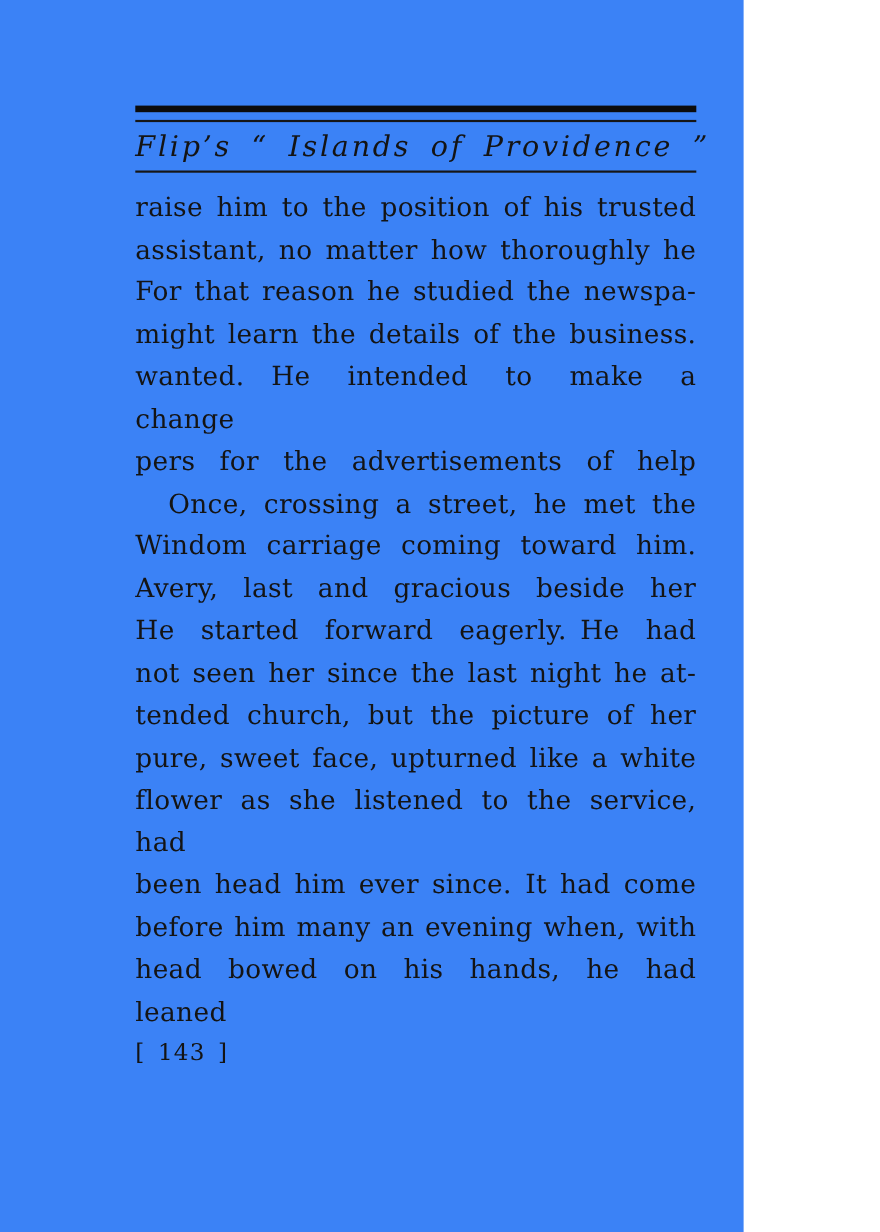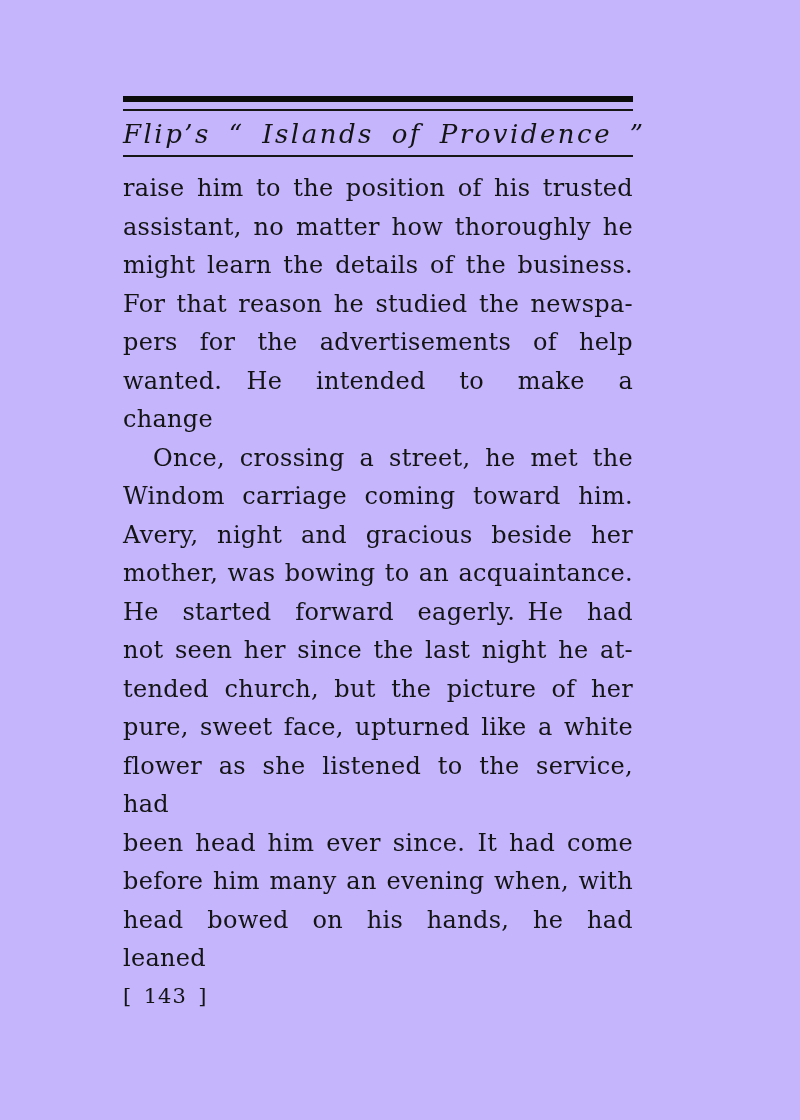--- a/index.html
+++ b/index.html
@@ -2,23 +2,23 @@
 <html><head>
 <meta charset="utf-8">
 <style>
   html, body {
     margin: 0;
     padding: 0;
     background: #ffffff;
   }
   .sheet {
     position: relative;
-    width: 800px;
+    width: 676px;
     height: 1120px;
-    background: #c4b5fd;
+    background: #3b82f6;
     overflow: hidden;
     font-family: "DejaVu Serif", "Liberation Serif", serif;
     color: #141414;
   }
   .content {
     position: absolute;
     left: 123px;
     top: 96px;
     width: 510px;
   }
@@ -81,31 +81,30 @@
 
     <div class="running-head">Flip’s “ Islands of Providence ”</div>
 
     <div class="rule-under-title"></div>
 
     <div class="body-text">
 
       <div>
         <div class="line">raise him to the position of his trusted</div>
         <div class="line">assistant, no matter how thoroughly he</div>
+        <div class="line">For that reason he studied the newspa-</div>
         <div class="line">might learn the details of the business.</div>
-        <div class="line">For that reason he studied the newspa-</div>
+        <div class="line">wanted. He intended to make a change</div>
         <div class="line">pers for the advertisements of help</div>
-        <div class="line">wanted. He intended to make a change</div>
       </div>
 
       <div>
         <div class="line indent">Once, crossing a street, he met the</div>
         <div class="line">Windom carriage coming toward him.</div>
-        <div class="line">Avery, night and gracious beside her</div>
-        <div class="line">mother, was bowing to an acquaintance.</div>
+        <div class="line">Avery, last and gracious beside her</div>
         <div class="line">He started forward eagerly. He had</div>
         <div class="line">not seen her since the last night he at-</div>
         <div class="line">tended church, but the picture of her</div>
         <div class="line">pure, sweet face, upturned like a white</div>
         <div class="line">flower as she listened to the service, had</div>
         <div class="line">been head him ever since. It had come</div>
         <div class="line">before him many an evening when, with</div>
         <div class="line">head bowed on his hands, he had leaned</div>
       </div>
 

